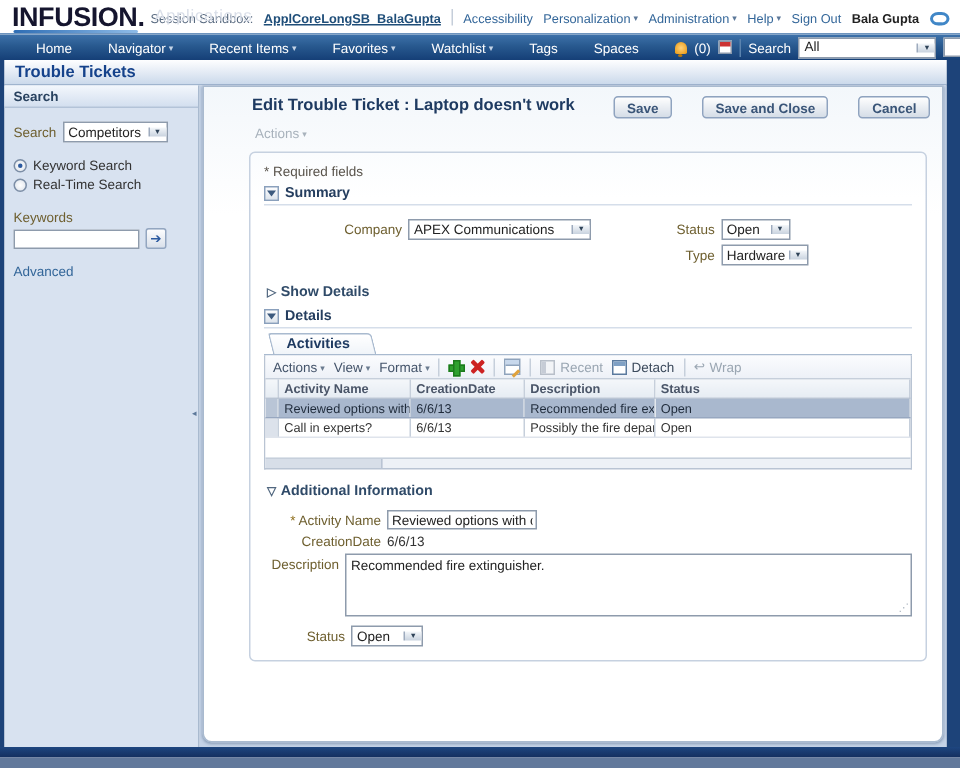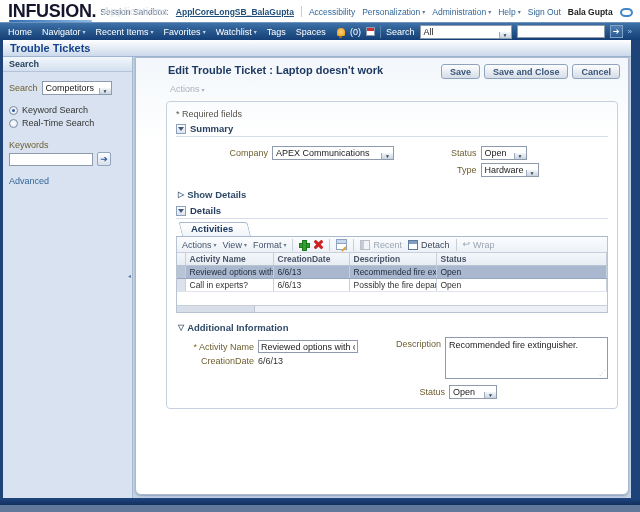--- a/index.html
+++ b/index.html
@@ -19,30 +19,30 @@
   .sess-link { color:#1F4E79; font-weight:bold; text-decoration:underline; cursor:pointer; }
   .vdiv { width:1px; height:11px; background:#C5CEDA; }
   .hlink { color:#336699; cursor:pointer; display:inline-flex; align-items:center; gap:2px; }
   .dd-gray { font-size:6px; color:#5C7899; }
   .user { color:#222; font-weight:bold; }
   .chat-icon { width:13px; height:9px; border:2px solid #4187C7; border-radius:6px/5px; display:inline-block; position:relative; }
   .chat-icon::after { content:""; position:absolute; left:2px; bottom:-4px; border:2px solid transparent; border-top-color:#4187C7; }
 
   
   .navbar { height:18px; background:linear-gradient(#3E72AA, #28598F 45%, #153F77); border-top:1px solid #6E94BE;
-    display:flex; align-items:center; padding:0 8px; color:#fff; gap:10px; white-space:nowrap; }
+    display:flex; align-items:center; padding:0 24px; color:#fff; gap:24px; white-space:nowrap; }
   .nav-item { color:#fff; cursor:pointer; display:inline-flex; align-items:center; gap:2px; }
   .dd-light { font-size:6px; color:#C3D3E6; }
   .nav-right { margin-left:auto; display:flex; align-items:center; gap:5px; }
   .bell { width:8px; height:8px; background:radial-gradient(#FFD27A,#E8960F); border-radius:50% 50% 15% 15%; position:relative; display:inline-block; }
   .bell::after { content:""; position:absolute; left:2px; bottom:-2px; width:3px; height:2px; background:#B97708; border-radius:50%; }
   .cal { width:9px; height:9px; background:#fff; border:1px solid #8A99AC; position:relative; display:inline-block; }
   .cal::before { content:""; position:absolute; left:0; right:0; top:0; height:3px; background:#C33; }
   .nav-sep { width:1px; height:12px; background:#5B83AE; }
-  .combo { display:inline-flex; height:14px; border:1px solid #8E9BAC; background:#fff; align-items:flex-end; }
+  .combo { display:inline-flex; height:14px; border:1px solid #8E9BAC; background:#fff; align-items:center; }
   .combo-text { padding:0 3px; line-height:11px; color:#222; overflow:hidden; white-space:nowrap; }
   .combo-btn { width:12px; border-left:1px solid #9EABBE; background:linear-gradient(#F4F7FA,#C9D3DF);
     display:flex; align-items:center; justify-content:center; font-size:5px; color:#2F4358; cursor:pointer; }
   .txt { height:13px; border:1px solid #8E9BAC; background:#fff; font-family:inherit; font-size:9px; padding:0 2px; color:#222; }
   .go-dark { width:13px; height:13px; background:linear-gradient(#4F7FB4,#2A5B92); border:1px solid #7FA2C8; color:#fff;
     font-size:8px; line-height:11px; text-align:center; cursor:pointer; }
   .adv-search-icon { color:#A9C4E0; font-size:8px; cursor:pointer; }
 
   
   .frame { flex:1; display:flex; flex-direction:column; border-left:3px solid #1D4379; border-right:9px solid #1D4379; min-height:0; }
@@ -68,21 +68,21 @@
   .adv-link { display:inline-block; margin-top:10px; color:#336699; cursor:pointer; }
   .collapse-handle { position:absolute; right:0; top:205px; width:5px; height:26px; display:flex; align-items:center;
     justify-content:center; color:#5C7899; font-size:6px; cursor:pointer; }
 
   
   .main { flex:1; background:#C5D3E7; padding:0 2px 3px 2px; min-width:0; }
   .panel { height:100%; background:linear-gradient(#F3F7FB,#FFFFFF 85px); border:1px solid #A9BACF;
     border-radius:0 0 6px 6px; box-shadow:0 1px 2px rgba(30,58,95,.35); overflow:hidden;padding-left:20px; }
   .panel-head { display:flex; align-items:flex-start; padding:6px 8px 0 12px; }
   .panel-title { font-size:11px; font-weight:bold; color:#1E3A61; }
-  .btns { margin-left:auto; display:flex; gap:4px; }
+  .btns { margin-left:auto; display:flex; gap:20px; }
   .btn { height:15px; padding:0 8px; font-size:9px; font-weight:bold; color:#3A5578; cursor:pointer;
     background:linear-gradient(#FEFEFE,#D5DDE7); border:1px solid #8FA3BF; border-radius:3px; font-family:inherit; }
   .actions-row { padding:5px 0 0 14px; color:#A8B2BC; display:flex; align-items:center; gap:2px; }
 
   .form-box { margin:7px 10px 0 10px; border:1px solid #C6D1E0; border-radius:4px;
     background:linear-gradient(#FAFCFE,#FFF 30px); padding:7px 9px 9px 9px; }
   .req-note { color:#57524A; margin-bottom:4px; }
   .sec-head { display:flex; align-items:center; gap:4px; border-bottom:1px solid #D5DEEA; padding-bottom:2px; margin-bottom:4px; }
   .disc-box { width:10px; height:10px; border:1px solid #8AA0BC; background:linear-gradient(#FDFDFE,#DDE4EC);
     display:flex; align-items:center; justify-content:center; cursor:pointer; flex:none; }
@@ -138,21 +138,21 @@
   col.c-rowhead { width:8px; } col.c-activity { width:88px; } col.c-date { width:76px; } col.c-desc { width:87px; }
   th.rowhead, td.rowhead { padding:0; background:#DCE2EB; border-right:1px solid #B9C4D3; }
   tr.selected td { background:#A9B8CE; color:#1E2A3A; border-bottom:1px solid #97A7C0; }
   tr.selected td.rowhead { background:#B9C5D6; }
   tr.gridrow { cursor:pointer; }
   .table-empty { height:13px; background:#fff; }
   .hscroll { height:7px; background:#EDF1F6; border-top:1px solid #C6CFDB; position:relative; cursor:pointer; }
   .hthumb { position:absolute; left:0; top:0; bottom:0; width:78px; background:#D7DEE8; border-right:1px solid #B9C4D3; }
 
   .add-head { display:flex; align-items:center; gap:3px; margin:9px 0 4px 2px; font-weight:bold; color:#2F4A68; font-size:9.5px; cursor:pointer; }
-  .add-grid { display:flex; }
+  .add-grid { display:flex;flex-direction:column; }
   .add-left { width:215px; }
   .add-left .flabel { width:78px; text-align:right; margin-right:4px; color:#6E5F2F; flex:none; }
   .static-val { color:#333; }
   .add-right { flex:1; }
   .desc-row { display:flex; gap:4px; }
   .desc-row .flabel { width:50px; text-align:right; color:#6E5F2F; flex:none; margin-top:2px; }
   .desc-wrap { flex:1; position:relative; }
   textarea.desc { width:100%; height:42px; border:1px solid #8E9BAC; font-family:inherit; font-size:9px; padding:2px 3px; resize:none; color:#222; }
   .grip { position:absolute; right:2px; bottom:4px; color:#A8B2BE; font-size:7px; cursor:nwse-resize; }
   .status-row { display:flex; align-items:center; margin-top:4px; }

